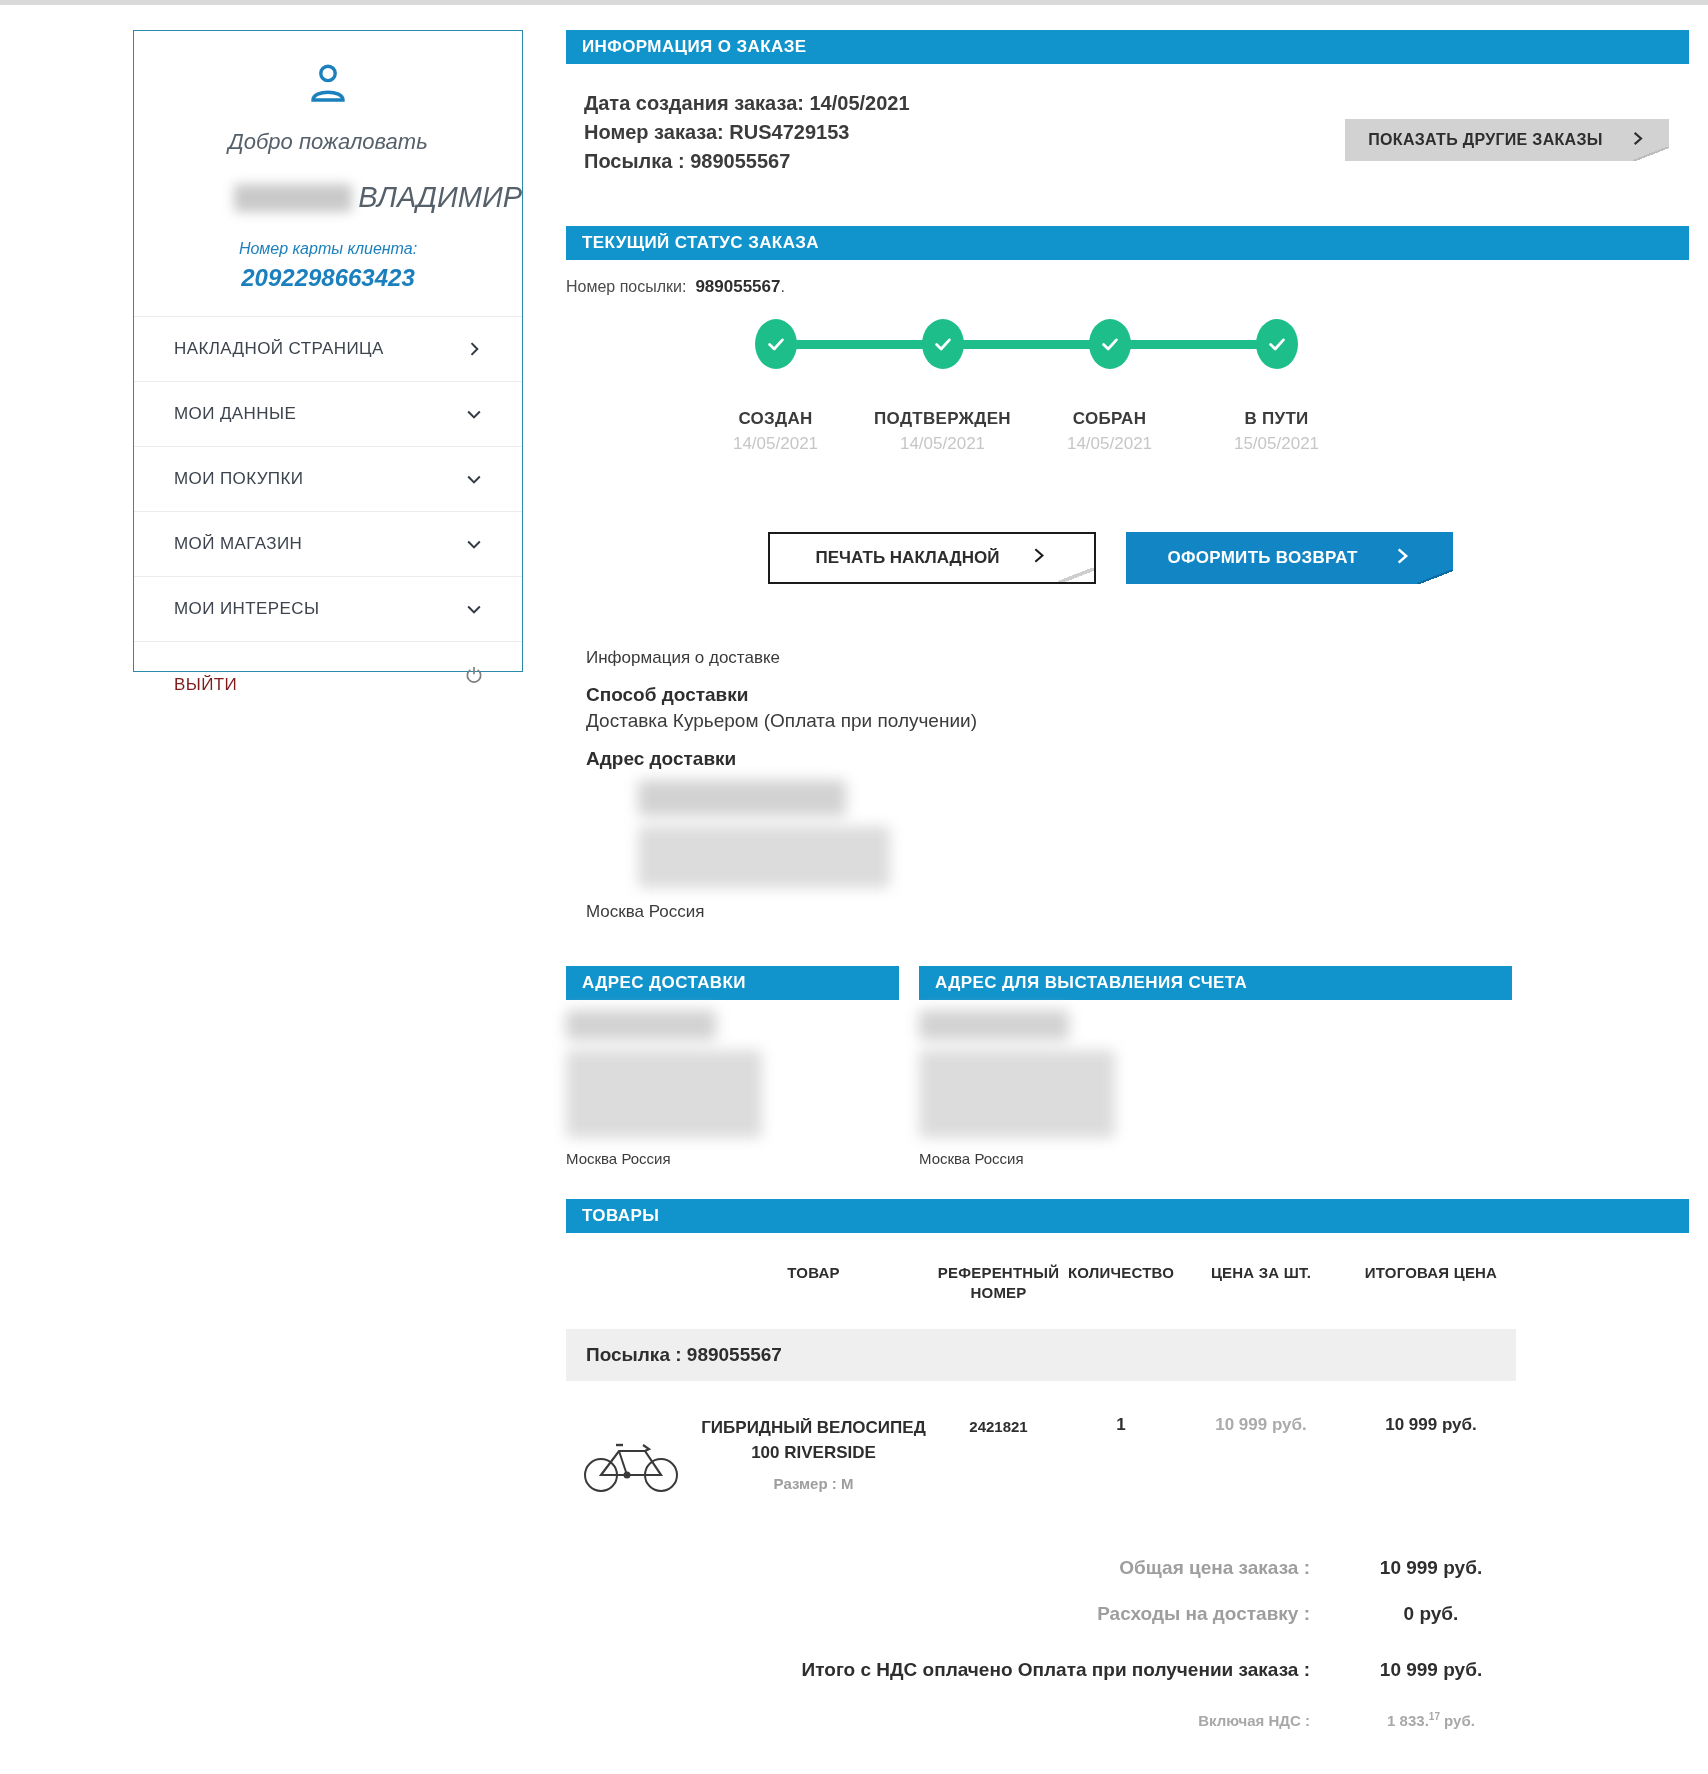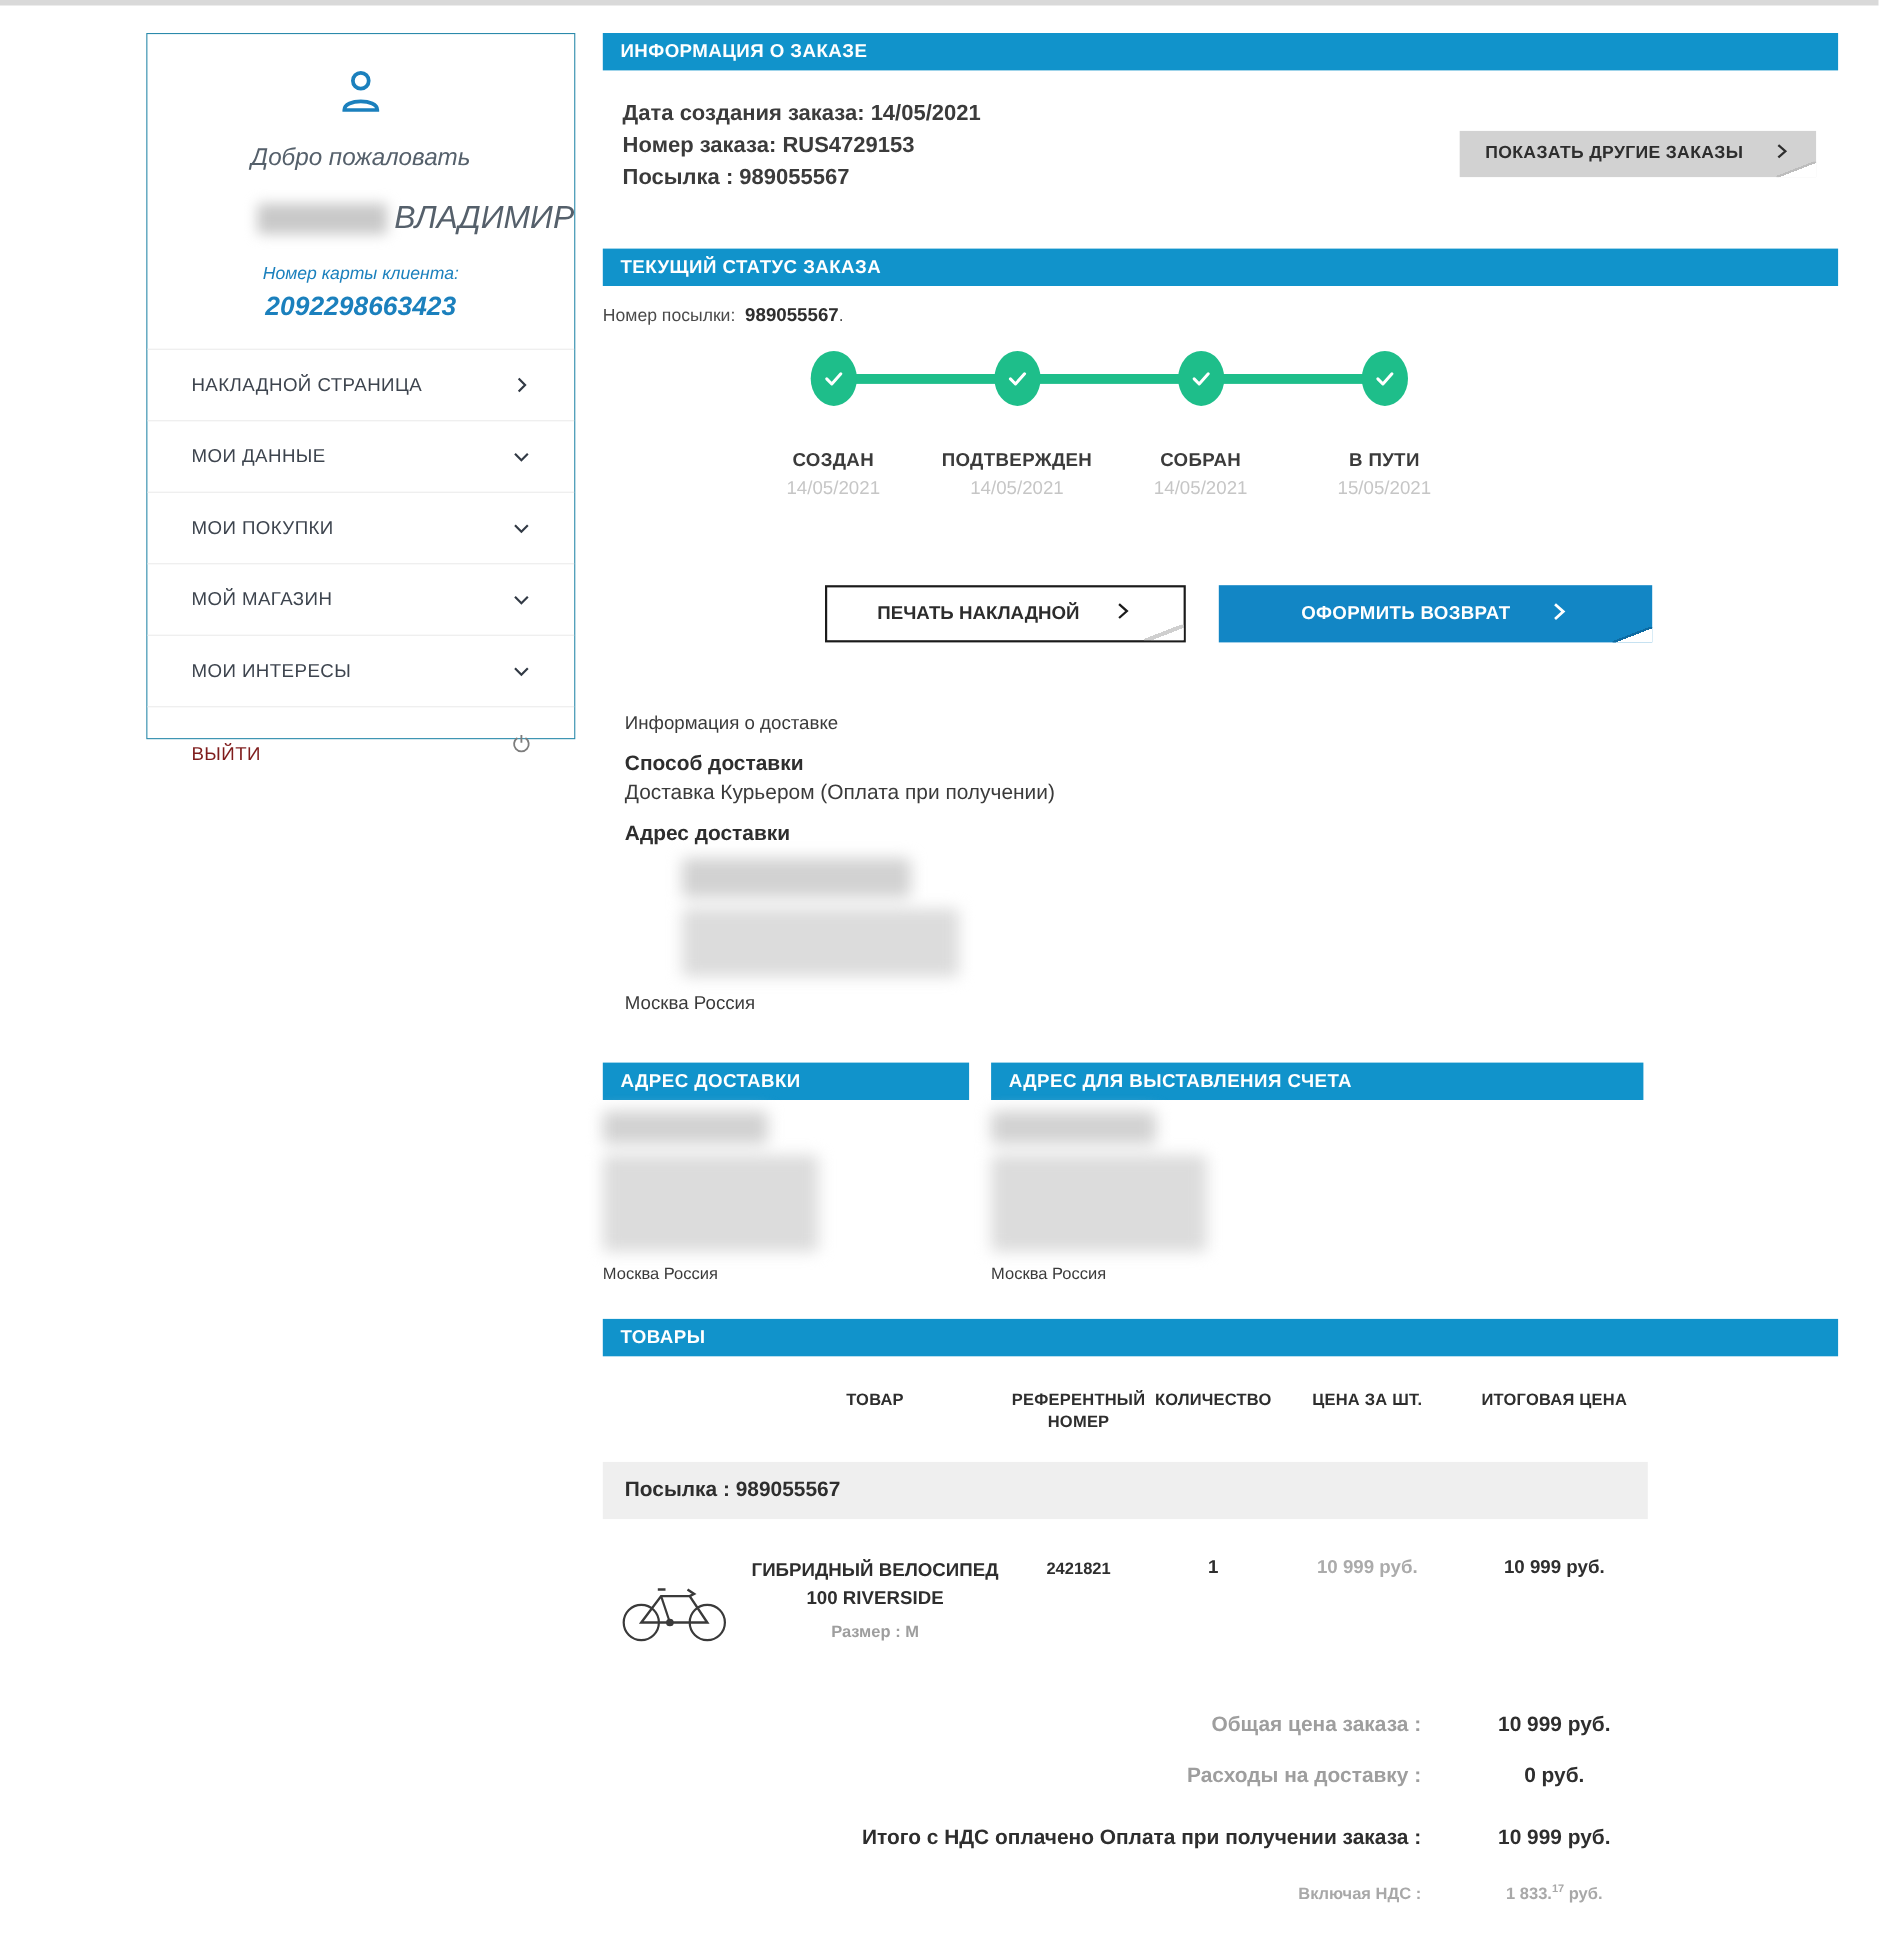--- a/index.html
+++ b/index.html
@@ -21,21 +21,21 @@
   .sb-menu { margin-top:24px; border-top:1px solid #ececec; }
   .sb-item { display:flex; align-items:center; justify-content:space-between;
              height:65px; padding:0 38px 0 40px; border-bottom:1px solid #ececec;
              cursor:pointer; }
   .sb-item:last-child { border-bottom:none; }
   .sb-item-label { font-size:17px; letter-spacing:.4px; color:#3d444e; }
   .sb-item.logout .sb-item-label { color:#7f1d1d;margin-top:20px; }
   .sb-icon { display:flex; align-items:center; }
 
   
-  .main { position:absolute; left:548px; top:30px; width:1123px; }
+  .main { position:absolute; left:566px; top:30px; width:1123px; }
   .bar { height:34px; line-height:34px; background:#1193cb; color:#fff;
          font-size:17px; font-weight:bold; letter-spacing:.4px; padding-left:16px; }
 
   .order-block { position:relative; margin-top:25px;margin-left:18px; }
   .order-line { font-size:20px; font-weight:bold; color:#3b3b3b; line-height:29px; }
   .btn { border:none; cursor:pointer; font-family:"Liberation Sans", sans-serif; position:relative; }
   .fold-cut { content:''; position:absolute; right:0; bottom:0; width:36px; height:14px;
               background:linear-gradient(to right bottom, rgba(255,255,255,0) 46%, #bdbdbd 46% 54%, #ffffff 54%); }
   .other-orders { position:absolute; top:30px; right:20px; width:324px; height:42px;
                   background:#d2d2d2; color:#2e2e2e; font-size:16px; font-weight:bold;
@@ -53,21 +53,21 @@
                display:flex; align-items:center; justify-content:center; position:relative; z-index:1; }
   .tl-label { margin-top:40px; font-size:17px; font-weight:bold; color:#3b3b3b; letter-spacing:.3px; }
   .tl-date { margin-top:5px; font-size:17px; color:#c6c6c6; }
 
   
   .action-row { margin-top:78px; display:flex; }
   .print-btn { margin-left:202px; width:328px; height:52px; background:#fff;
                border:2px solid #1b1b1b; color:#2c2c2c; font-size:17px; font-weight:bold;
                display:flex; align-items:center; justify-content:center; gap:30px; }
   .print-btn .fold-cut { background:linear-gradient(to right bottom, rgba(255,255,255,0) 46%, #cfcfcf 46% 60%, #ffffff 60%); }
-  .return-btn { margin-left:30px; width:394px; height:52px; background:#1286c5; color:#fff;
+  .return-btn { margin-left:30px; width:327px; height:52px; background:#1286c5; color:#fff;
                 font-size:17px; font-weight:bold; display:flex; align-items:center;
                 justify-content:center; gap:34px; letter-spacing:.3px; }
   .return-btn .fold-cut { background:linear-gradient(to right bottom, rgba(255,255,255,0) 46%, #0d6ba2 46% 54%, #ffffff 54%); }
 
   
   .delivery { margin:64px 0 0 20px; }
   .delivery-title { font-size:17px; color:#3a3a3a; }
   .delivery-label { margin-top:16px; font-size:19px; font-weight:bold; color:#2e2e2e; }
   .delivery-value { margin-top:4px; font-size:19px; color:#3b3b3b; }
   .blur-block { margin-top:10px; filter:blur(7px); }

